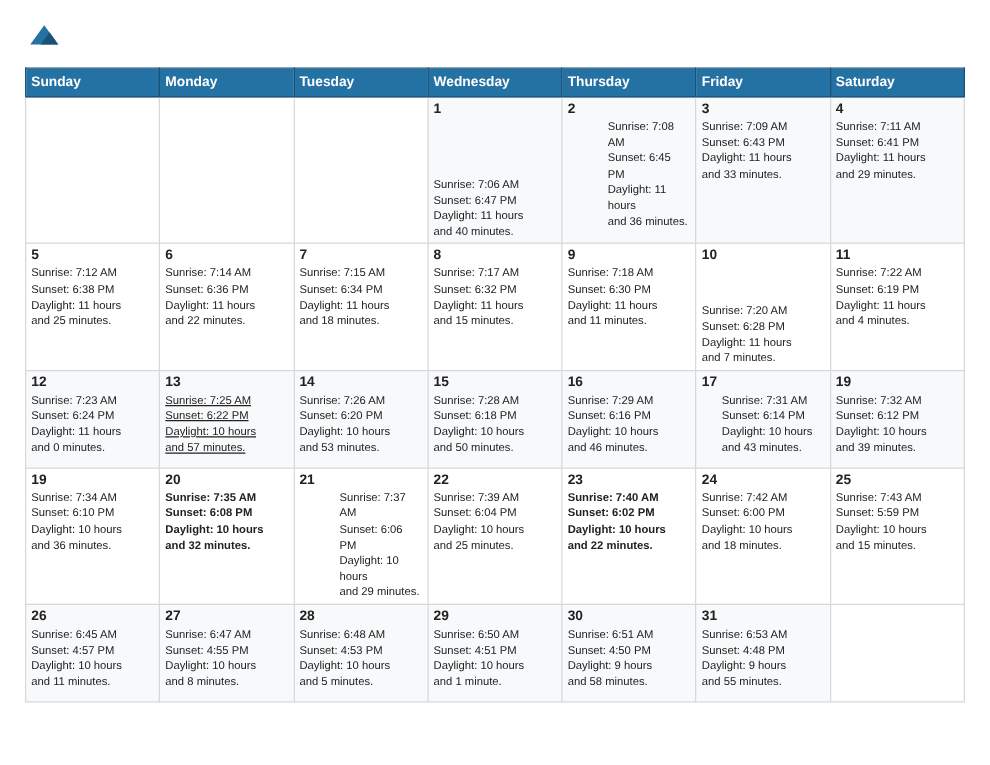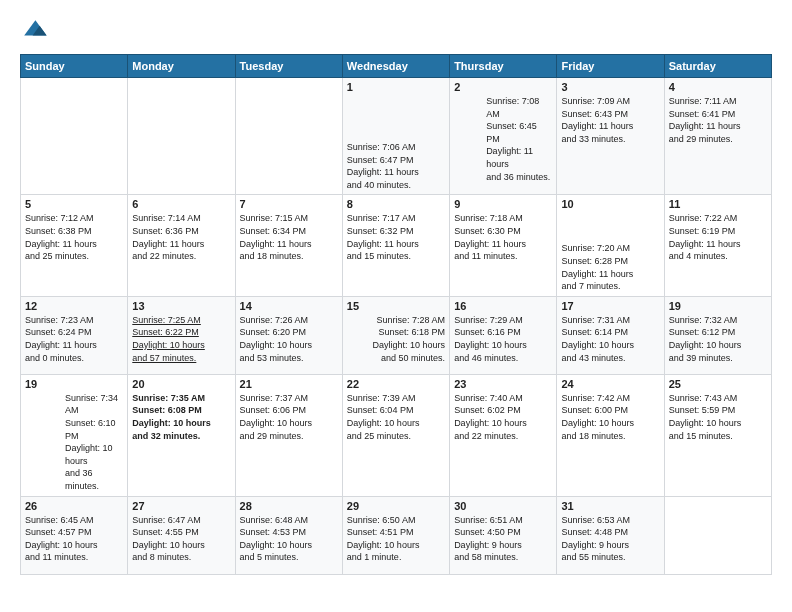--- a/index.html
+++ b/index.html
@@ -235,79 +235,79 @@
           </td>
           <td>
             <span class="day-num">14</span>
             <div class="day-info" style="white-space: pre-line;">Sunrise: 7:26 AM
 Sunset: 6:20 PM
 Daylight: 10 hours
 and 53 minutes.</div>
           </td>
           <td>
             <span class="day-num">15</span>
-            <div class="day-info" style="white-space: pre-line; text-align: right;">Sunrise: 7:28 AM
+            <div class="day-info" style="white-space: pre-line;">Sunrise: 7:28 AM
 Sunset: 6:18 PM
 Daylight: 10 hours
 and 50 minutes.</div>
           </td>
           <td>
             <span class="day-num">16</span>
             <div class="day-info" style="white-space: pre-line;">Sunrise: 7:29 AM
 Sunset: 6:16 PM
 Daylight: 10 hours
 and 46 minutes.</div>
           </td>
           <td>
             <span class="day-num">17</span>
-            <div class="day-info" style="white-space: pre-line;">Sunrise: 7:31 AM
+            <div class="day-info" style="white-space: pre-line; margin-left: 16px;">Sunrise: 7:31 AM
 Sunset: 6:14 PM
 Daylight: 10 hours
 and 43 minutes.</div>
           </td>
           <td>
             <span class="day-num">19</span>
             <div class="day-info" style="white-space: pre-line;">Sunrise: 7:32 AM
 Sunset: 6:12 PM
 Daylight: 10 hours
 and 39 minutes.</div>
           </td>
         </tr>
         <tr>
           <td>
             <span class="day-num">19</span>
-            <div class="day-info" style="white-space: pre-line; margin-left: 40px;">Sunrise: 7:34 AM
+            <div class="day-info" style="white-space: pre-line;">Sunrise: 7:34 AM
 Sunset: 6:10 PM
 Daylight: 10 hours
 and 36 minutes.</div>
           </td>
           <td>
             <span class="day-num">20</span>
             <div class="day-info" style="white-space: pre-line; font-weight: bold;">Sunrise: 7:35 AM
 Sunset: 6:08 PM
 Daylight: 10 hours
 and 32 minutes.</div>
           </td>
           <td>
             <span class="day-num">21</span>
-            <div class="day-info" style="white-space: pre-line;">Sunrise: 7:37 AM
+            <div class="day-info" style="white-space: pre-line; margin-left: 32px;">Sunrise: 7:37 AM
 Sunset: 6:06 PM
 Daylight: 10 hours
 and 29 minutes.</div>
           </td>
           <td>
             <span class="day-num">22</span>
             <div class="day-info" style="white-space: pre-line;">Sunrise: 7:39 AM
 Sunset: 6:04 PM
 Daylight: 10 hours
 and 25 minutes.</div>
           </td>
           <td>
             <span class="day-num">23</span>
-            <div class="day-info" style="white-space: pre-line;">Sunrise: 7:40 AM
+            <div class="day-info" style="white-space: pre-line; font-weight: bold;">Sunrise: 7:40 AM
 Sunset: 6:02 PM
 Daylight: 10 hours
 and 22 minutes.</div>
           </td>
           <td>
             <span class="day-num">24</span>
             <div class="day-info" style="white-space: pre-line;">Sunrise: 7:42 AM
 Sunset: 6:00 PM
 Daylight: 10 hours
 and 18 minutes.</div>

